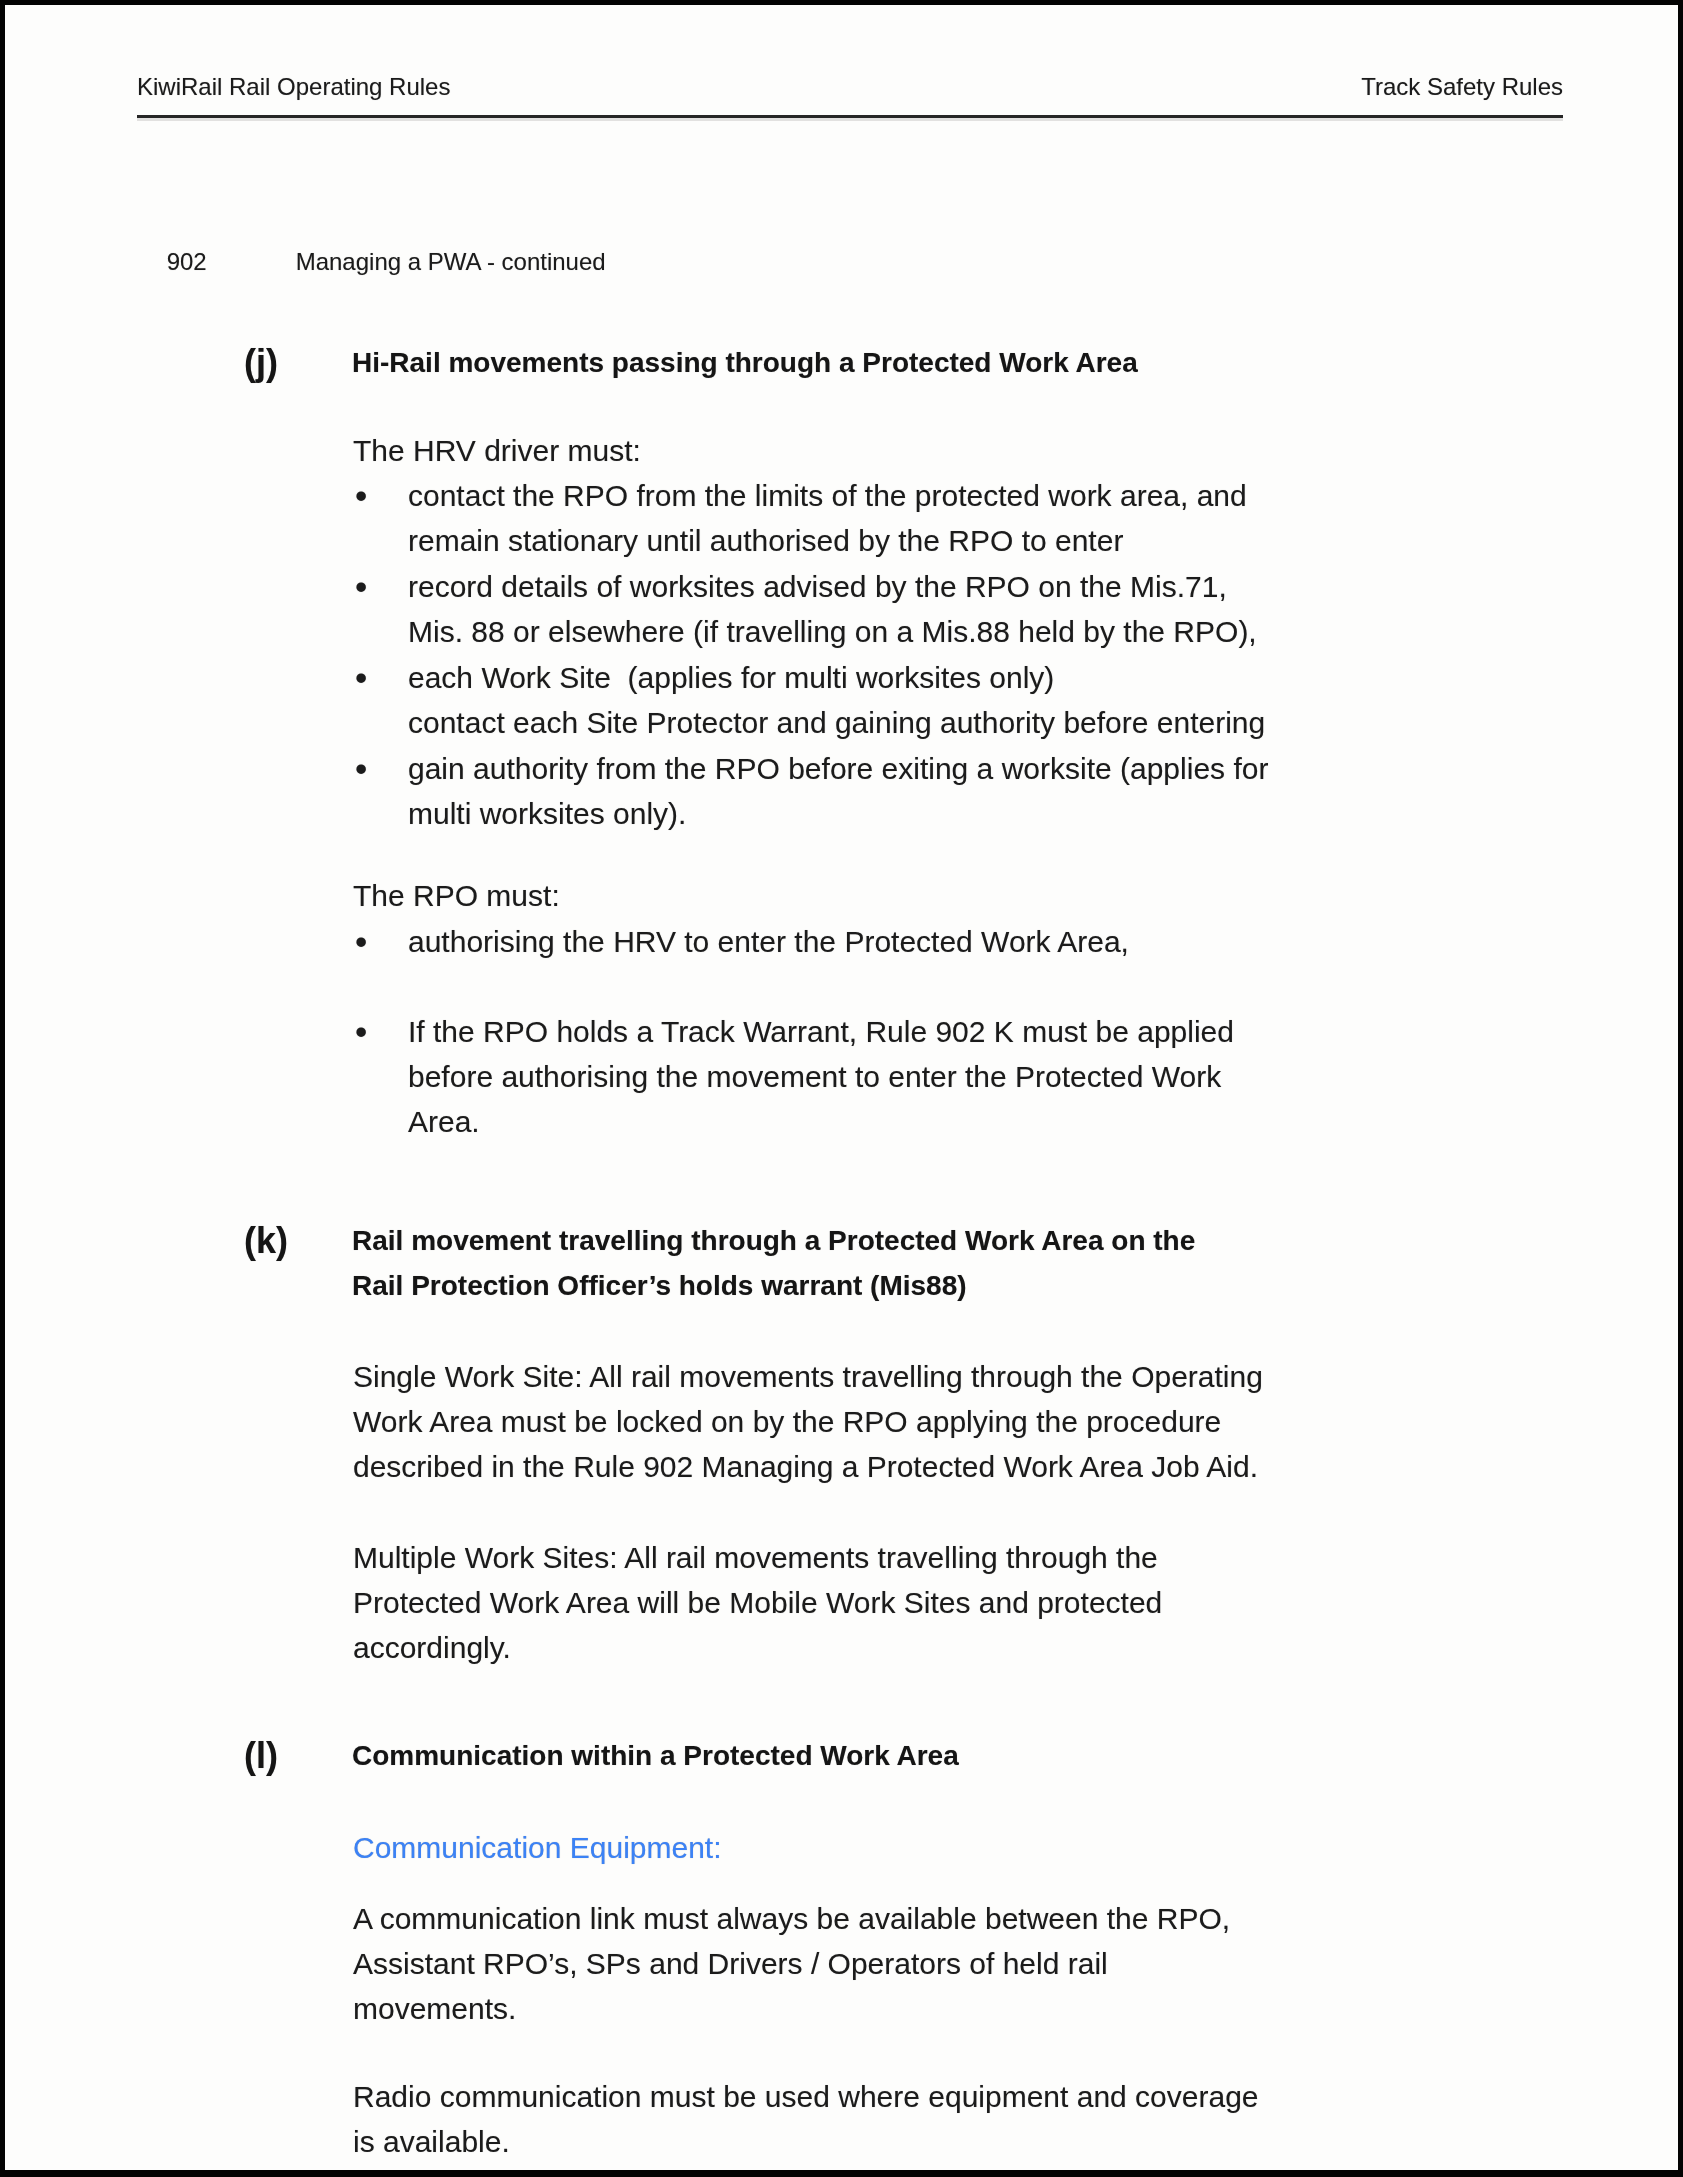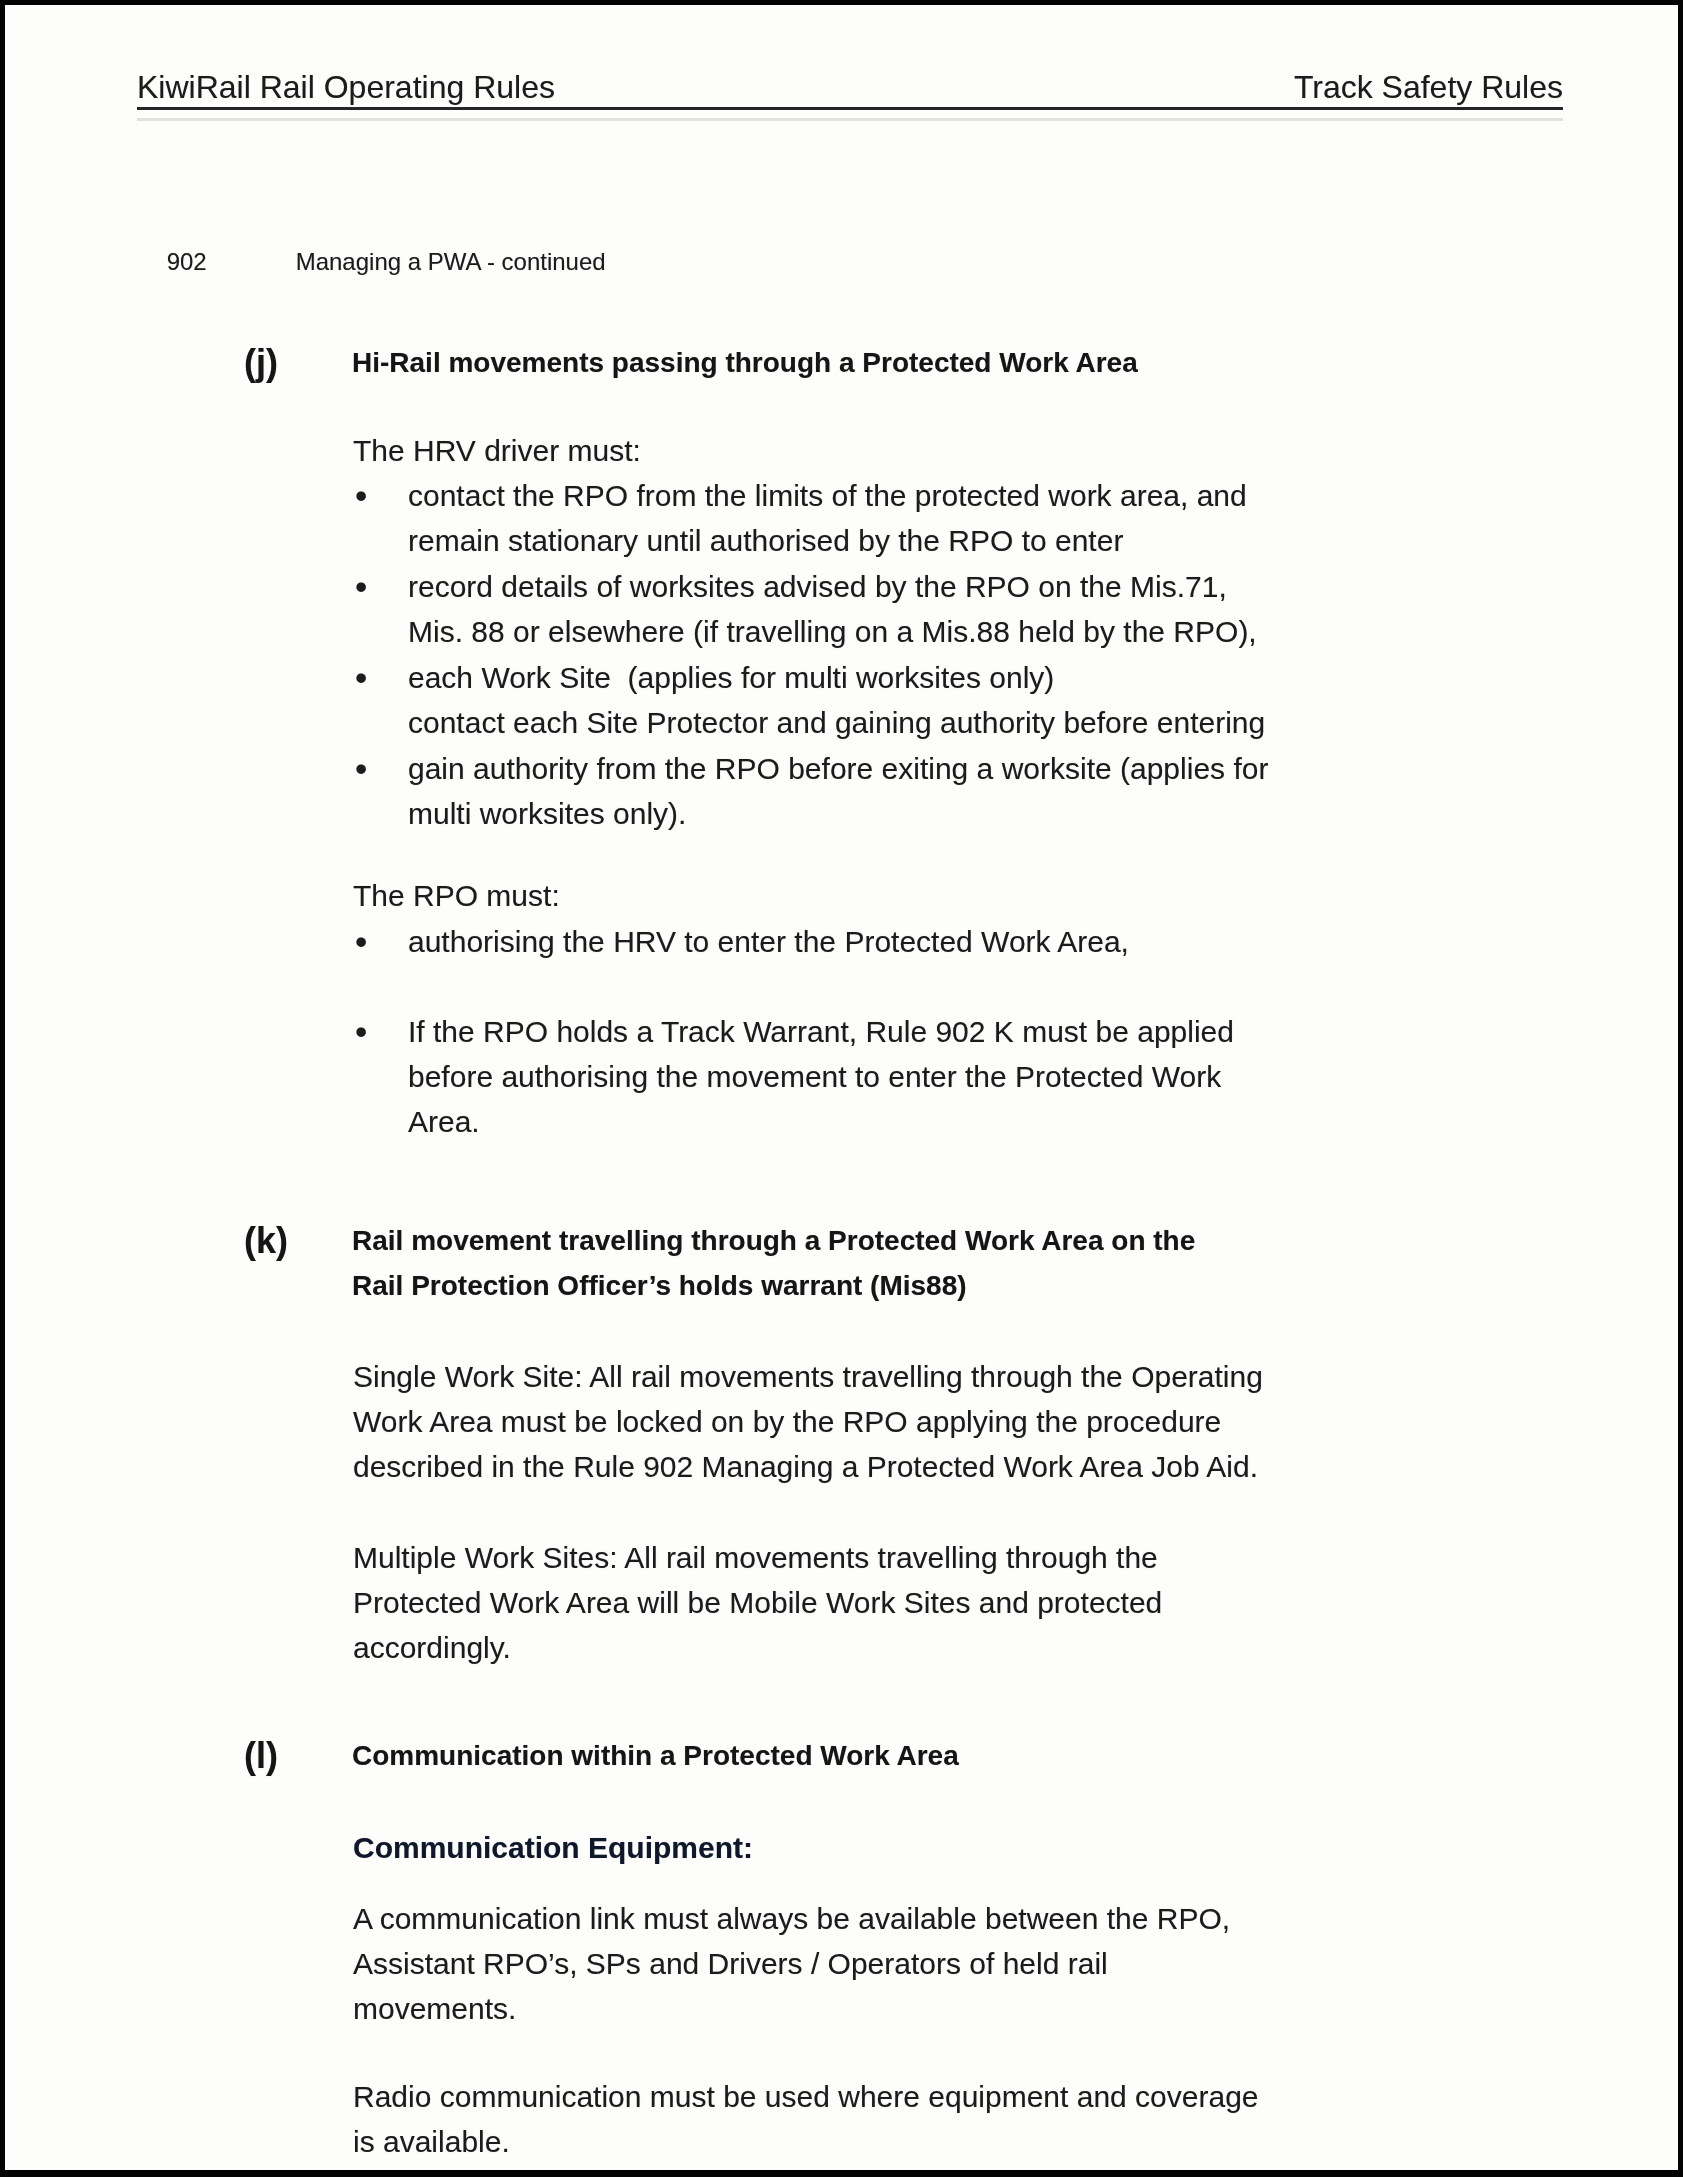--- a/index.html
+++ b/index.html
@@ -17,23 +17,23 @@
     overflow: hidden;
     font-family: "Liberation Sans", sans-serif;
     color: #1b1b1b;
     text-shadow: 0 0 0.9px rgba(10,10,10,0.30);
   }
   .page * { box-sizing: border-box; }
 
   .hdr {
     position: absolute; top: 63px; left: 132px; width: 1426px;
     display: flex; justify-content: space-between;
-    font-size: 32px; line-height: 38px;
+    font-size: 24px; line-height: 38px;
     border-bottom: 3.5px solid #262626;
-    padding-bottom: 1px;
+    padding-bottom: 9px;
   }
   .hdr-shadow {
     position: absolute; top: 113px; left: 132px; width: 1426px;
     height: 2.6px; background: #e2e1e0;
   }
 
   .ruleline {
     position: absolute; top: 189px; left: 135px;
     font-size: 24px; line-height: 45px; white-space: pre;
   }
@@ -51,21 +51,21 @@
   .seclabel {
     display: inline-block; width: 108px;
     font-size: 36px; line-height: 45px; font-weight: bold;
   }
 
   .bullet { left: 350px; display: flex; }
   .dot {
     width: 53px;
     font-size: 35px; line-height: 45px;
   }
-  .bold { font-weight: bold; color: #0f172a; }
+  .bold { font-weight: normal; color: #3b82f6; }
 </style>
 </head>
 <body>
 
 <div class="page">
 
   <div class="hdr">
     <span>KiwiRail Rail Operating Rules</span>
     <span>Track Safety Rules</span>
   </div>

